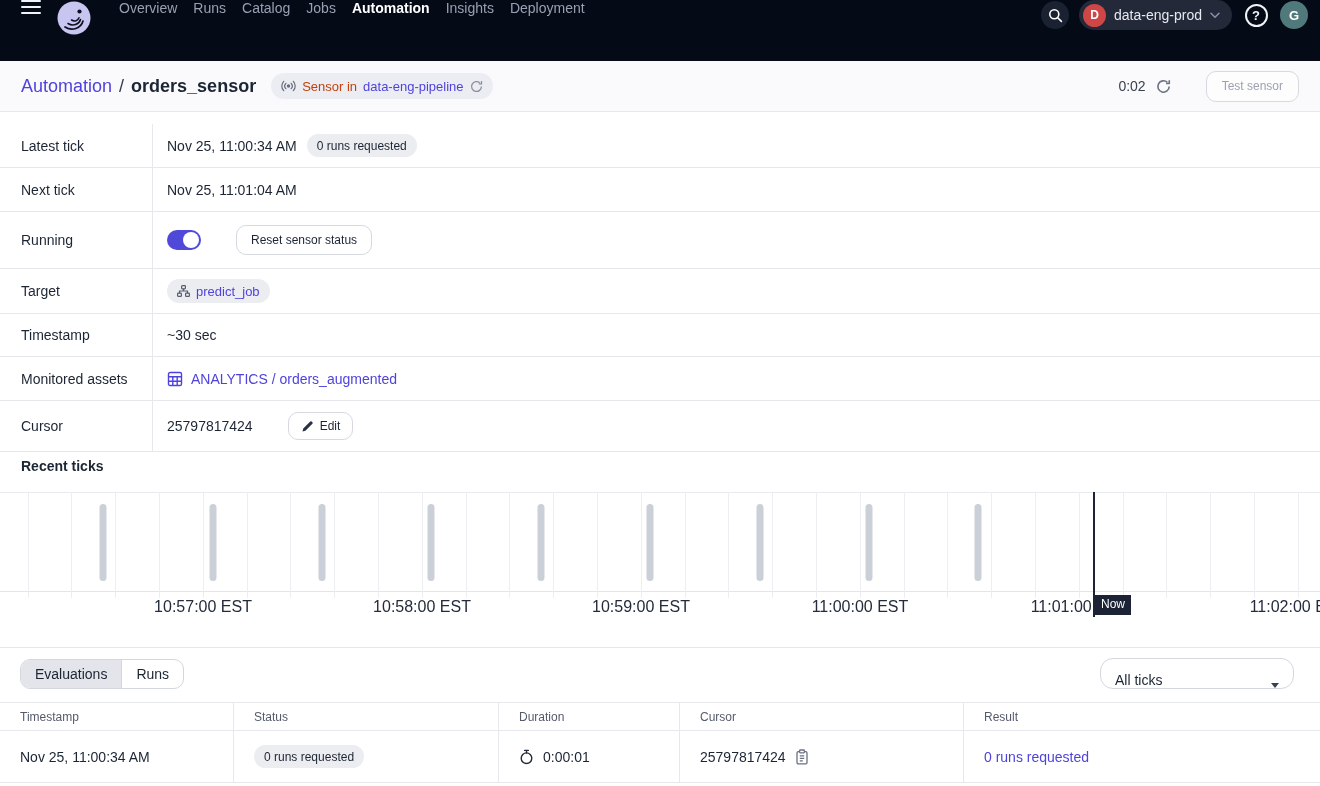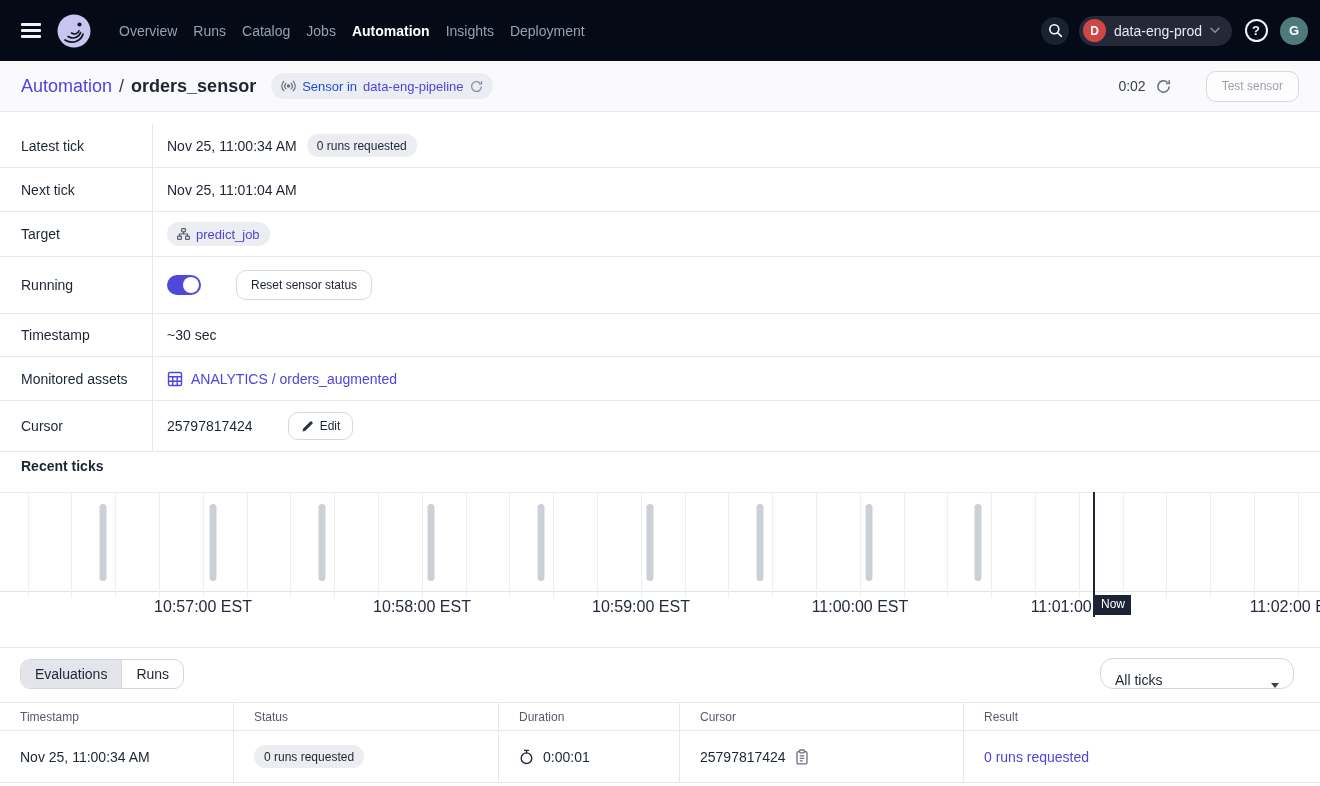--- a/index.html
+++ b/index.html
@@ -1,21 +1,21 @@
 <!DOCTYPE html>
 <html><head>
 <meta charset="utf-8">
 <style>
   * { margin:0; padding:0; box-sizing:border-box; }
   html,body { background:#e8e8e8; }
   body { font-family:"Liberation Sans", sans-serif; }
   .page { position:relative; width:1320px; height:786px; background:#fff; overflow:hidden; color:#1C2534; }
 
   
-  .navbar { position:absolute; top:0; left:0; width:100%; height:61px; background:#040A16; display:flex; align-items:center; }
+  .navbar { position:absolute; top:0; left:0; width:100%; height:61px; background:#040A16; display:flex; align-items:flex-start; }
   .hamburger { margin-left:21px; width:22px; display:flex; flex-direction:column; gap:3.5px; cursor:pointer; }
   .hamburger span { display:block; width:20px; height:2.4px; background:#F2F3F7; border-radius:1px; }
   .logo { margin-left:13px; width:36px; height:36px; flex:0 0 auto; }
   .nav-items { margin-left:27px; display:flex; align-items:center; gap:16px; list-style:none; }
   .nav-items li { font-size:14px; color:#99A0B2; cursor:pointer; white-space:nowrap; }
   .nav-items li.active { color:#FFFFFF; font-weight:700; }
   .nav-right { margin-left:auto; margin-right:12px; display:flex; align-items:center; gap:10px; }
   .search-btn { width:28px; height:28px; border-radius:50%; background:#1A2130; display:flex; align-items:center; justify-content:center; cursor:pointer; }
   .ws-pill { height:30px; border-radius:16px; background:#232938; display:flex; align-items:center; gap:8px; padding:0 12px 0 4px; cursor:pointer; }
   .ws-avatar { width:23px; height:23px; border-radius:50%; background:#CE4646; color:#fff; font-size:12px; font-weight:700; display:flex; align-items:center; justify-content:center; }
@@ -23,21 +23,21 @@
   .help-btn { width:28px; height:28px; display:flex; align-items:center; justify-content:center; cursor:pointer; }
   .help-circle { width:23px; height:23px; border:2px solid #F2F3F7; border-radius:50%; color:#F2F3F7; font-size:13px; font-weight:700; display:flex; align-items:center; justify-content:center; }
   .user-avatar { width:28px; height:28px; border-radius:50%; background:#50797B; color:#fff; font-size:13px; font-weight:700; display:flex; align-items:center; justify-content:center; cursor:pointer; }
 
   
   .page-header { position:absolute; top:61px; left:0; width:100%; height:51px; background:#FAFAFC; border-bottom:1px solid #E7E8EC; display:flex; align-items:center; padding:0 21px; }
   .crumb-link { color:#4F43DD; font-size:18px; cursor:pointer; }
   .crumb-sep { font-size:18px; color:#313B4E; margin:0 7px; }
   .crumb-title { font-size:18px; font-weight:700; color:#1C2534; }
   .sensor-badge { margin-left:15px; height:26px; background:#ECEDF2; border-radius:13px; display:flex; align-items:center; gap:6px; padding:0 10px; }
-  .sensor-badge .txt { font-size:13px; color:#1d4ed8; }
+  .sensor-badge .txt { font-size:13px; color:#c2410c; }
   .sensor-badge .lnk { font-size:13px; color:#4F43DD; cursor:pointer; }
   .header-right { margin-left:auto; display:flex; align-items:center; gap:10px; }
   .countdown { font-size:14px; color:#39414F; }
   .refresh-btn { display:flex; align-items:center; cursor:pointer; }
   .btn { display:inline-flex; align-items:center; justify-content:center; gap:6px; background:#fff; border:1px solid #D6D9DF; border-radius:10px; font-size:12px; color:#1C2534; cursor:pointer; font-family:inherit;margin-left:25px; }
   .btn.test { height:31px; padding:0 15px; color:#9CA2AE; background:#FDFDFE; }
 
   
   .detail-rows { position:absolute; top:124px; left:0; width:100%; }
   .drow { display:flex; border-bottom:1px solid #E7E8EC; }
@@ -167,42 +167,42 @@
       </div>
     </div>
 
     <div class="drow" style="height:44px">
       <div class="lbl">Next tick</div>
       <div class="val">
           <span>Nov 25, 11:01:04 AM</span>
         </div>
     </div>
 
+    <div class="drow" style="height:57px">
+      <div class="lbl">Running</div>
+      <div class="val">
+        <span class="toggle">
+            <span class="knob"></span>
+          </span>
+        <button class="btn reset">Reset sensor status</button>
+      </div>
+    </div>
+
     <div class="drow" style="height:45px">
       <div class="lbl">Target</div>
       <div class="val">
         <span class="chip">
           <svg width="13" height="12" viewBox="0 0 13 12" fill="none" stroke="#575E6F" stroke-width="1.2">
             <rect x="4.6" y="0.6" width="3.8" height="3.2" rx="0.7"></rect>
             <rect x="0.6" y="8.2" width="3.8" height="3.2" rx="0.7"></rect>
             <rect x="8.6" y="8.2" width="3.8" height="3.2" rx="0.7"></rect>
             <path d="M6.5 3.8v2.2M2.5 8.2V6h8v2.2"></path>
           </svg>
           <span class="chip-txt">predict_job</span>
         </span>
-      </div>
-    </div>
-
-    <div class="drow" style="height:57px">
-      <div class="lbl">Running</div>
-      <div class="val">
-        <span class="toggle">
-            <span class="knob"></span>
-          </span>
-        <button class="btn reset">Reset sensor status</button>
       </div>
     </div>
 
     <div class="drow" style="height:43px">
       <div class="lbl">Timestamp</div>
       <div class="val">
           <span>~30 sec</span>
         </div>
     </div>
 

